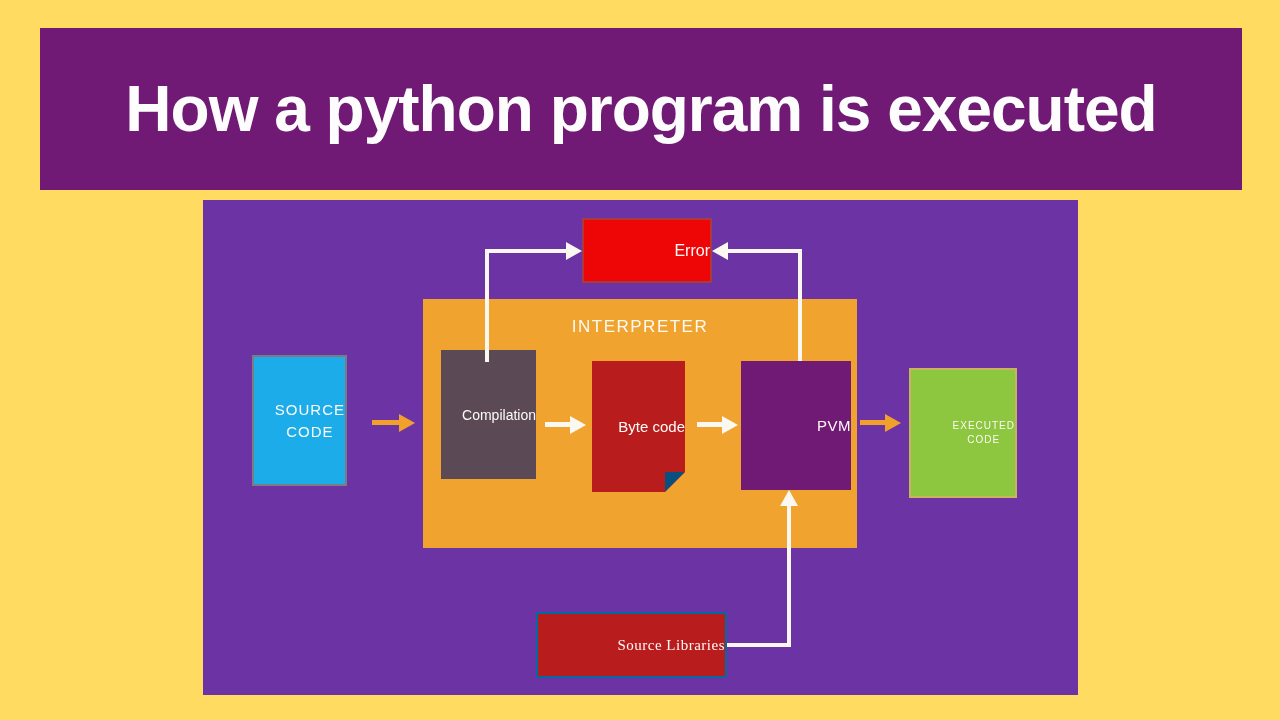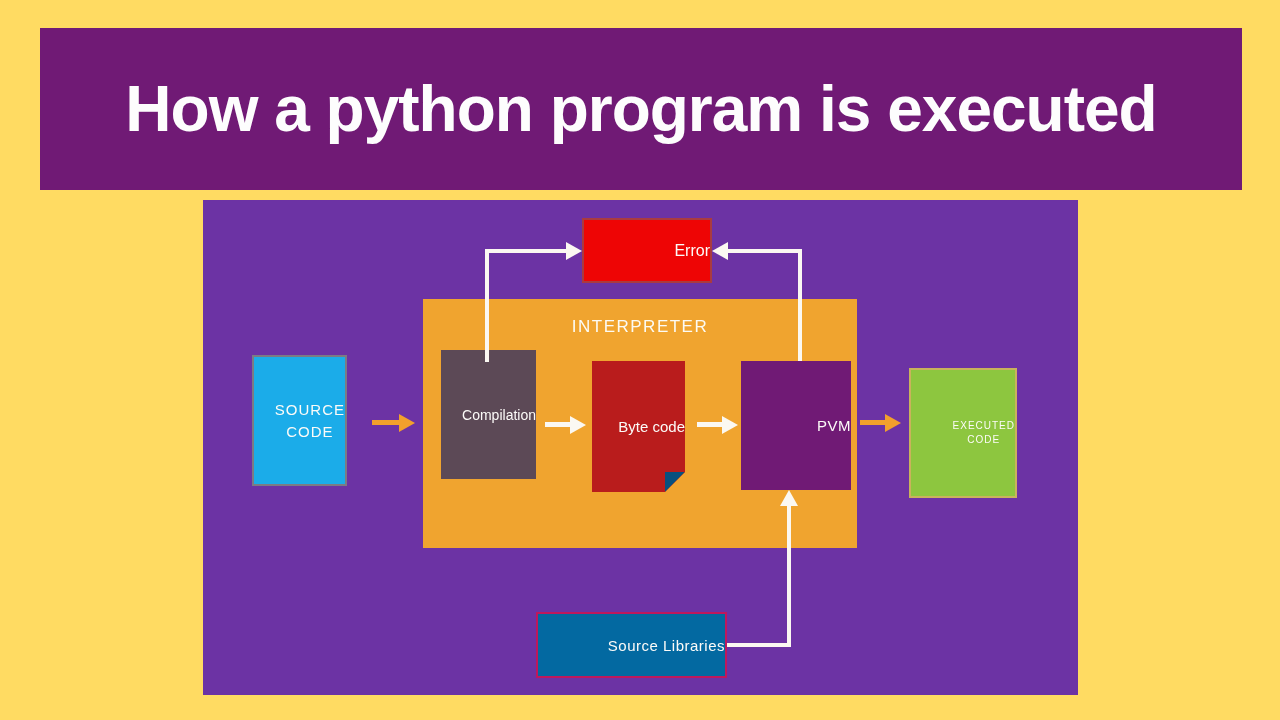--- a/index.html
+++ b/index.html
@@ -80,22 +80,22 @@
     background:#701a75;
     font-size:15px;letter-spacing:.5px;
   }
   .executed-box{
     left:909px;top:368px;width:108px;height:130px;
     background:#8DC63F;border:2px solid #C9B35C;
     font-size:10px;letter-spacing:1px;line-height:1.45;
   }
   .source-lib-box{
     left:536px;top:612px;width:191px;height:66px;
-    background:#0369a1;border:2px solid #be185d;
-    font-size:15px;letter-spacing:.5px;
+    background:#b91c1c;border:2px solid #0369a1;
+    font-size:15px;letter-spacing:.5px;font-family:Liberation Serif, serif;
   }
 
   
   .seg{background:#FBF8F2;}
   .seg.orange{background:#F2A02C;}
   .head{width:0;height:0;}
   .head.right{border-top:9px solid transparent;border-bottom:9px solid transparent;border-left:16px solid #FBF8F2;}
   .head.left{border-top:9px solid transparent;border-bottom:9px solid transparent;border-right:16px solid #FBF8F2;}
   .head.up{border-left:9px solid transparent;border-right:9px solid transparent;border-bottom:16px solid #FBF8F2;}
   .head.right.orange{border-left-color:#F2A02C;border-top-color:transparent;border-bottom-color:transparent;background:none;}

